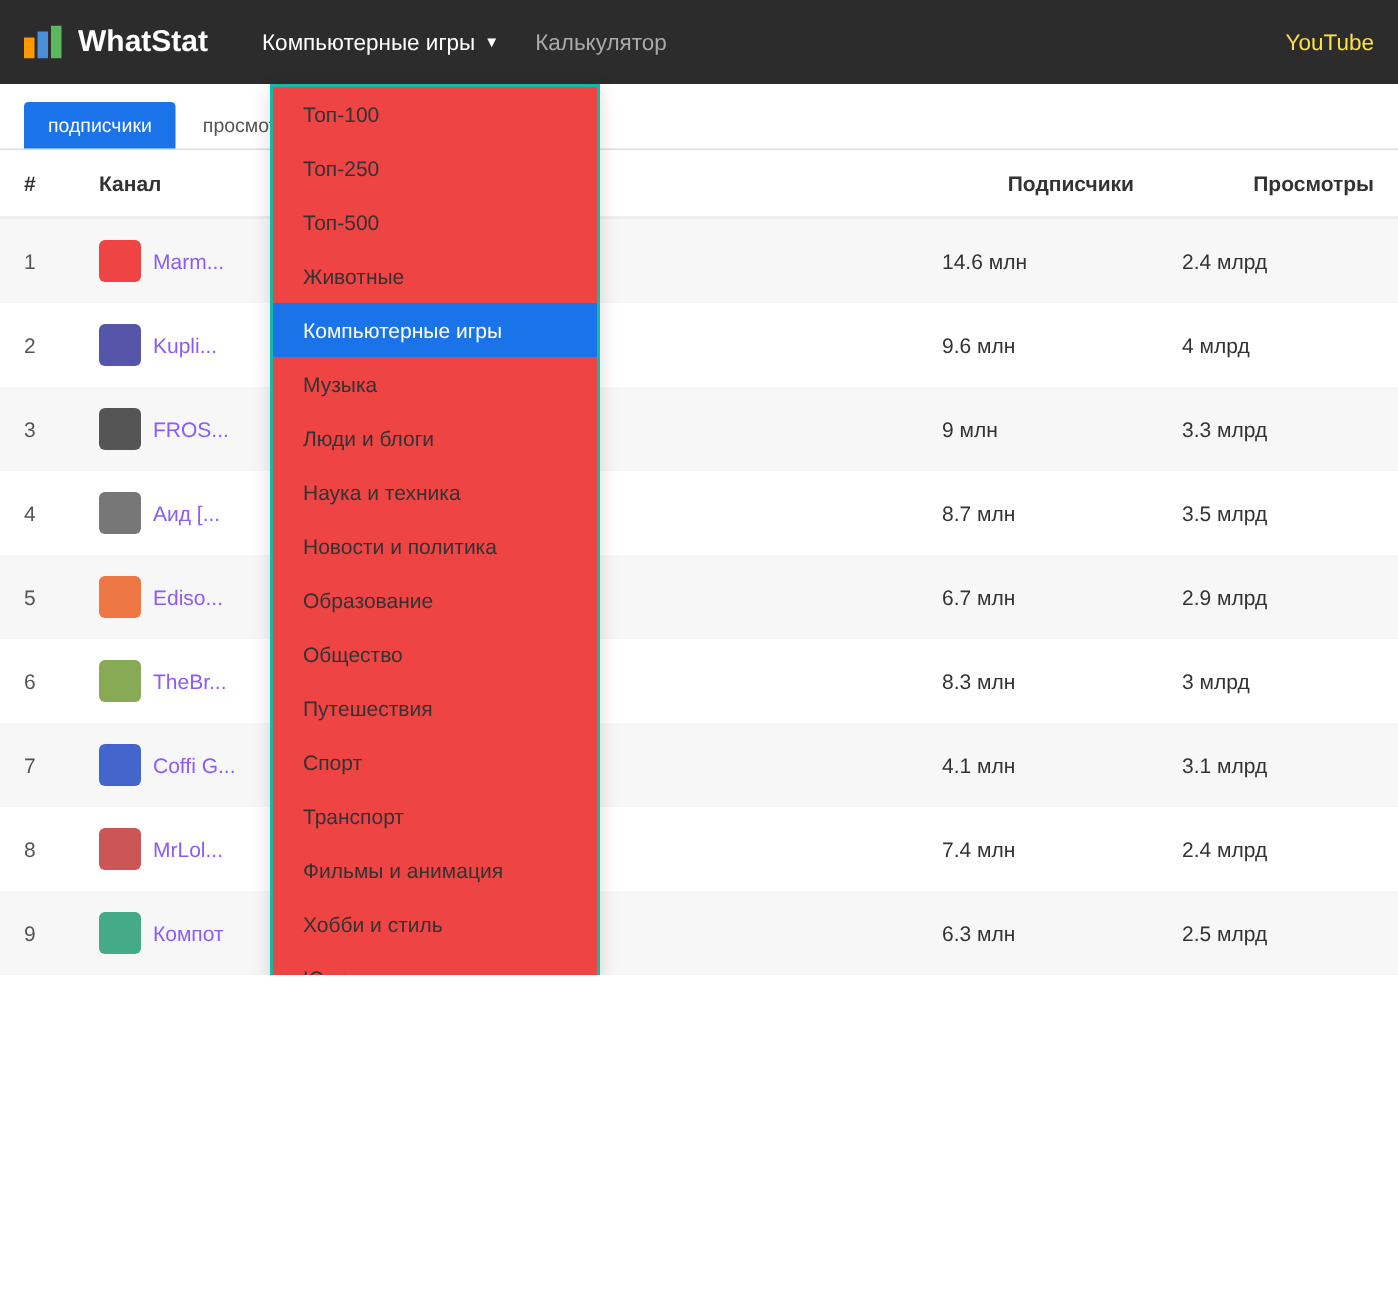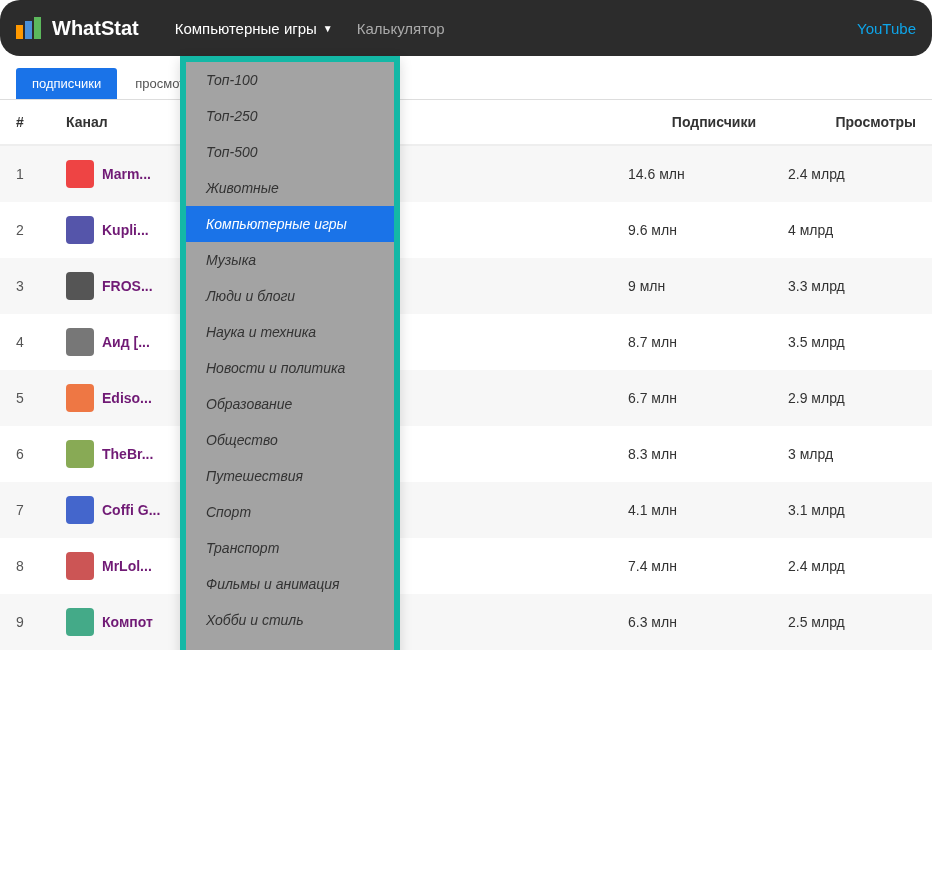--- a/index.html
+++ b/index.html
@@ -6,21 +6,20 @@
     body { font-family: Arial, sans-serif; font-size: 14px; background: #fff; }
 
     
     .header {
       background: #2c2c2c;
       height: 56px;
       display: flex;
       align-items: center;
       padding: 0 16px;
       position: relative;
-      border-radius: 20px;
     }
     .logo {
       display: flex;
       align-items: center;
       color: #fff;
       font-size: 20px;
       font-weight: bold;
       margin-right: 24px;
     }
     .logo-icon {
@@ -40,36 +39,35 @@
     }
     .nav-item .chevron {
       margin-left: 6px;
       font-size: 10px;
     }
     .nav-item.calculator {
       color: #aaa;
     }
     .youtube-link {
       margin-left: auto;
-      color: #0ea5e9;
+      color: #fde047;
       font-size: 15px;
       cursor: pointer;
     }
 
     
     .dropdown {
       position: absolute;
       top: 56px;
       left: 180px;
-      background: #a3a3a3;
-      border: 6px solid #14b8a6;
+      background: #ef4444;
+      border: 2px solid #14b8a6;
       box-shadow: 0 4px 12px rgba(0,0,0,0.15);
       z-index: 100;
       min-width: 220px;
-      font-style: italic;
     }
     .dropdown-item {
       padding: 10px 20px;
       cursor: pointer;
       font-size: 14px;
       color: #333;
       white-space: nowrap;
     }
     .dropdown-item.active {
       background: #1a73e8;
@@ -143,23 +141,22 @@
       gap: 8px;
     }
     .avatar {
       width: 28px;
       height: 28px;
       border-radius: 4px;
       display: inline-block;
       flex-shrink: 0;
     }
     .channel-name {
-      color: #701a75;
-      cursor: pointer;
-      font-weight: bold;
+      color: #8b5cf6;
+      cursor: pointer;
     }
   </style>
 </head>
 <body>
 
 <div class="header">
   <div class="logo">
     <svg class="logo-icon" viewBox="0 0 28 22">
       <rect x="0" y="8" width="7" height="14" fill="#f90"></rect>
       <rect x="9" y="4" width="7" height="18" fill="#4a90d9"></rect>

